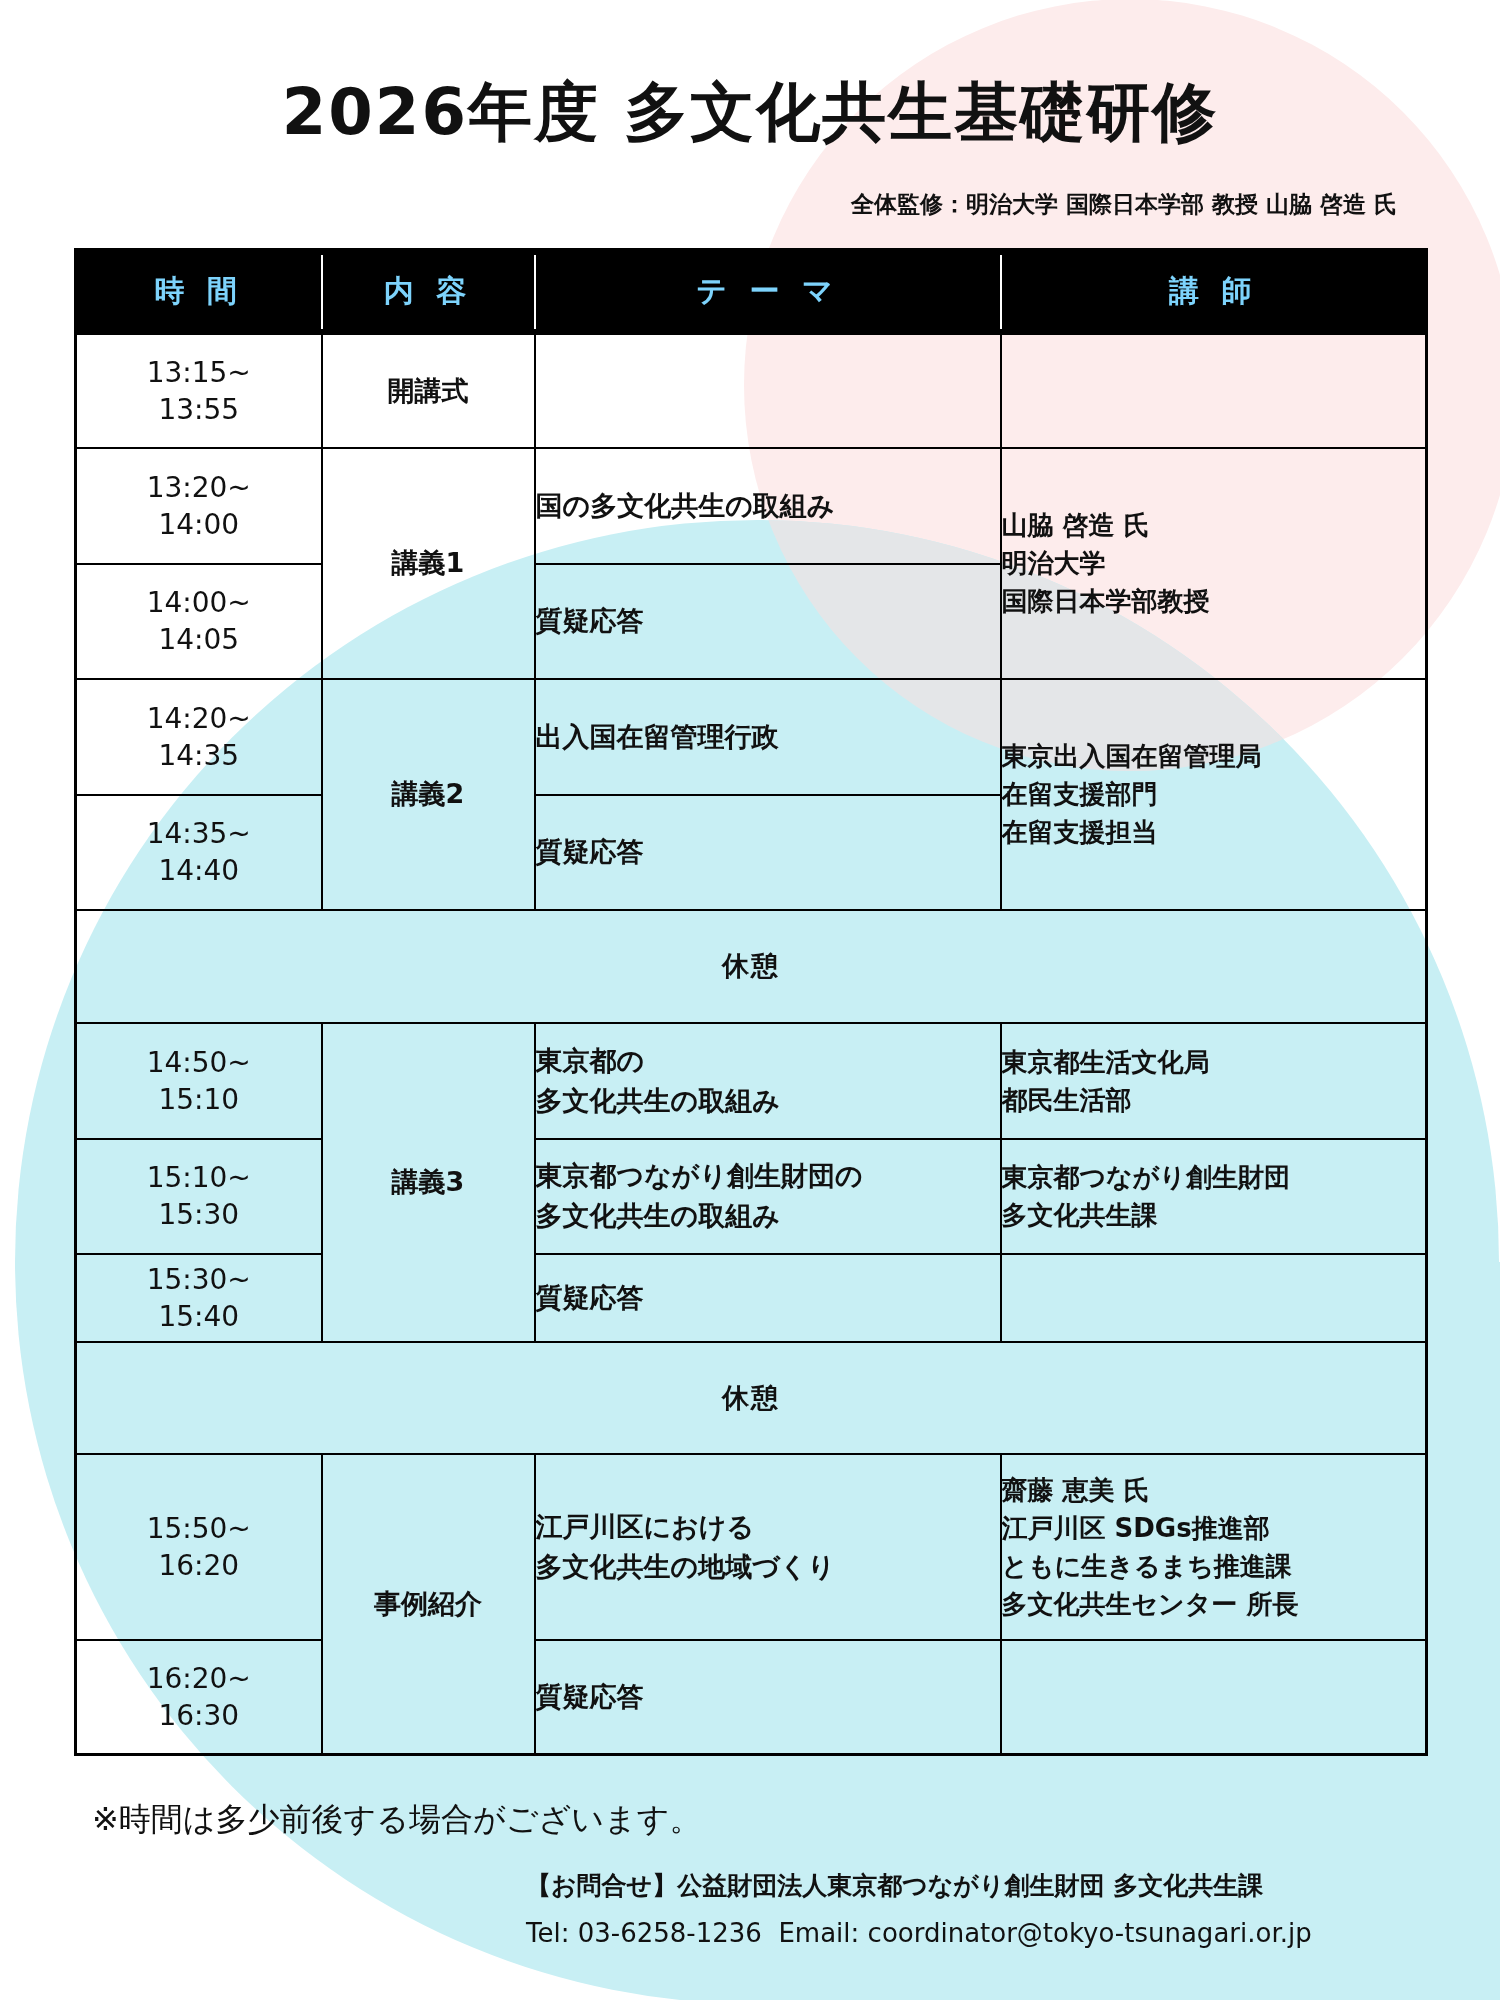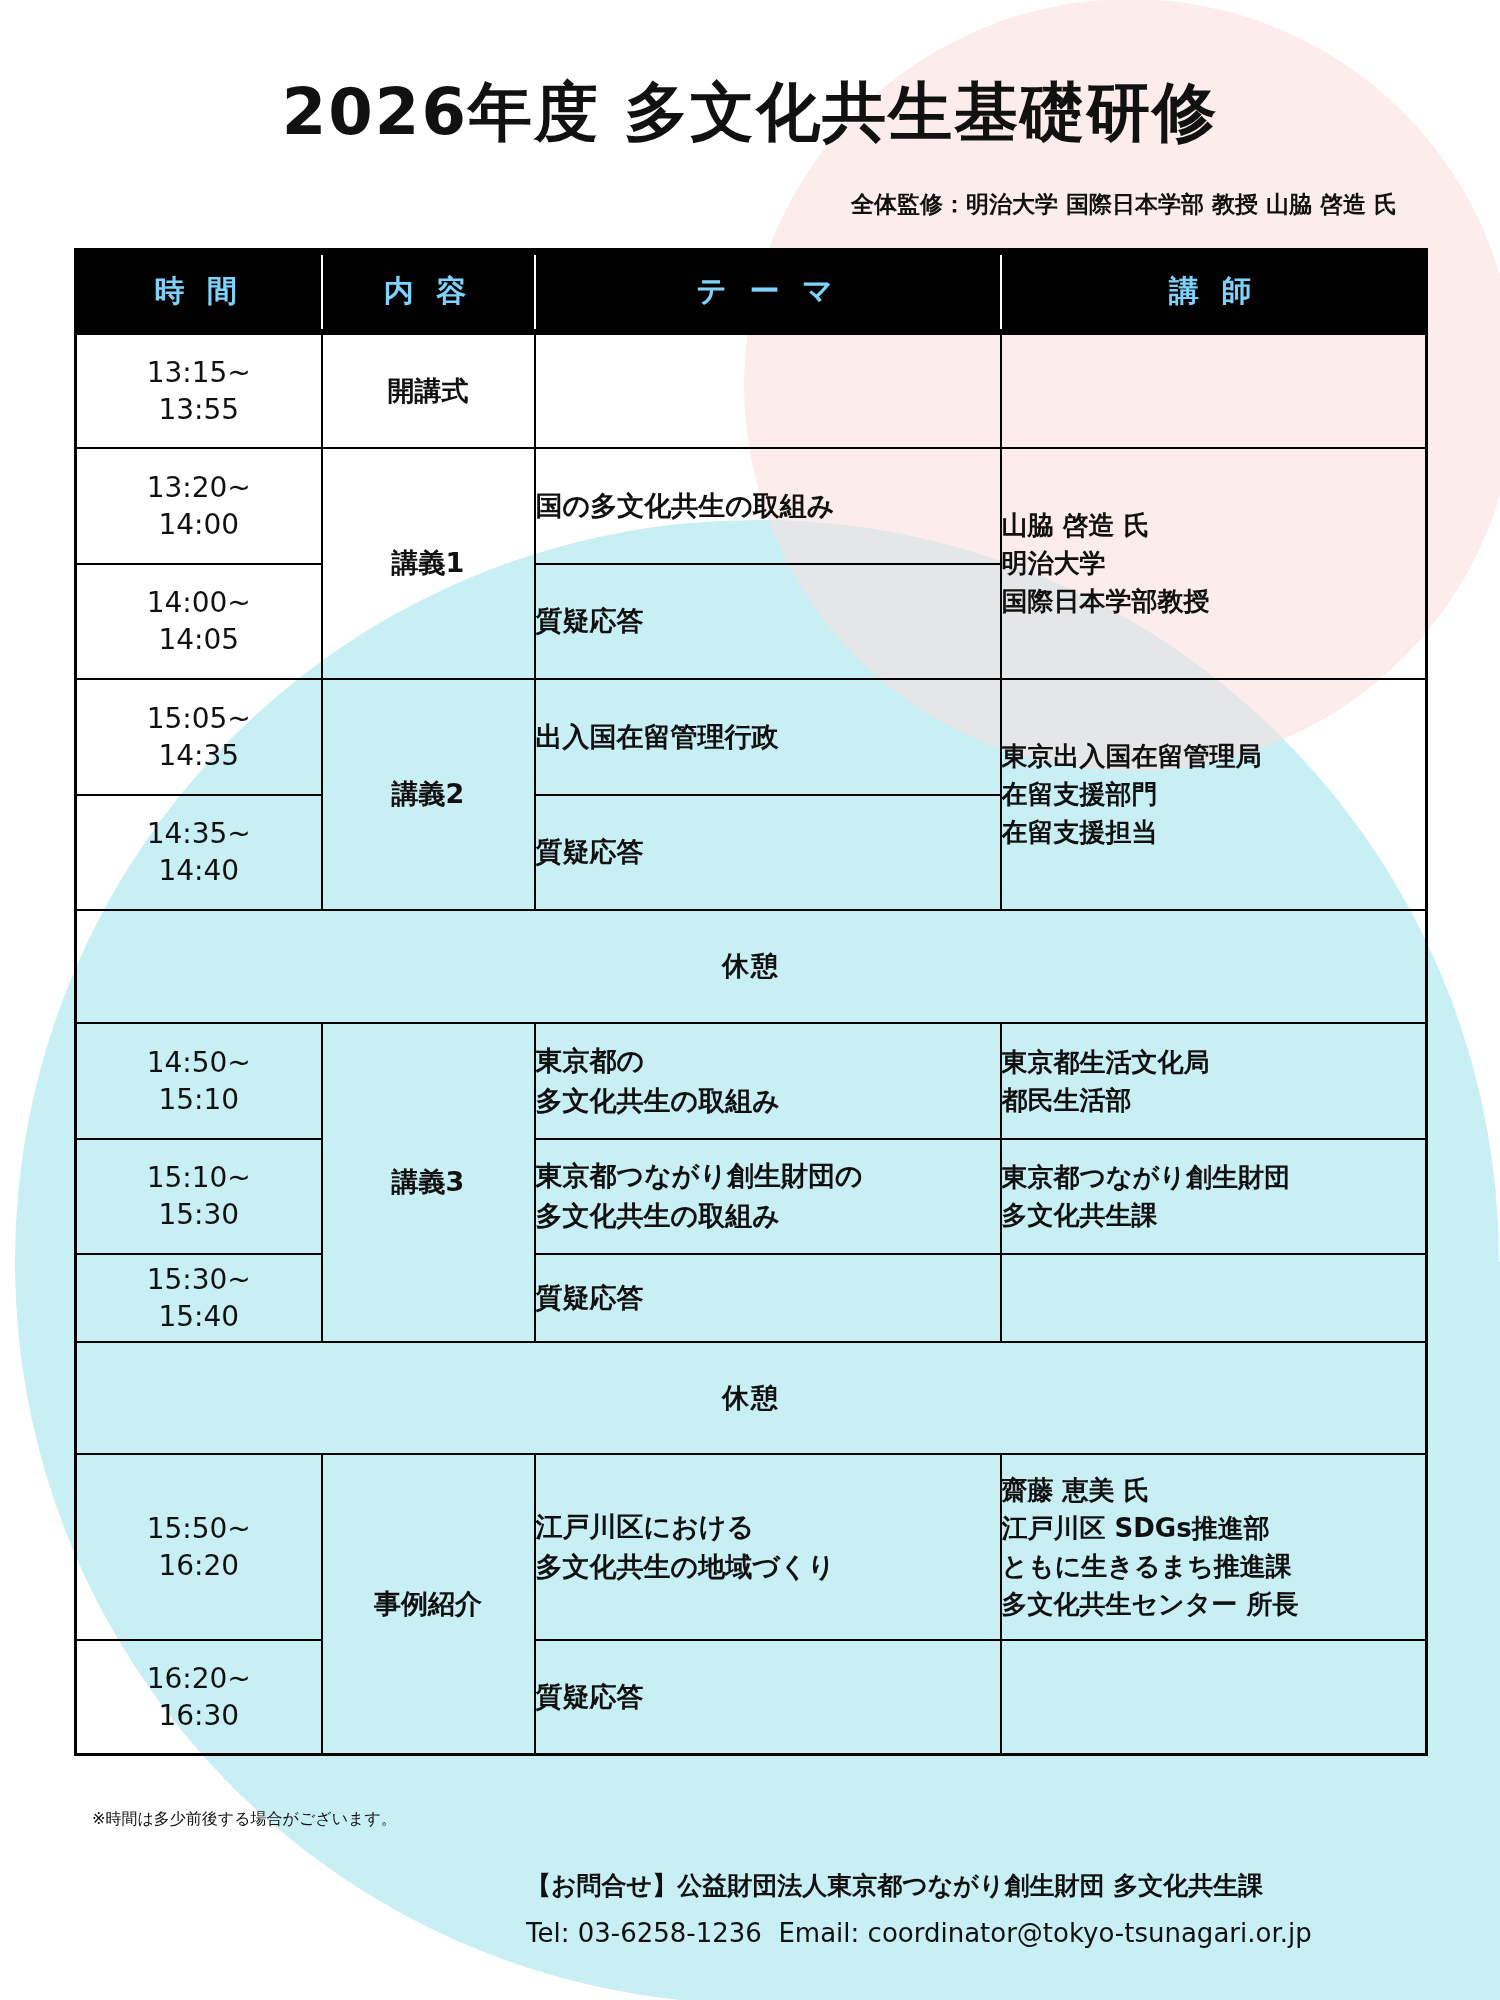--- a/index.html
+++ b/index.html
@@ -32,21 +32,21 @@
   }
   table.schedule th + th::before {
     content:""; position:absolute; left:-2px; top:4px; bottom:4px; width:2px; background:#fff;
   }
   td.time { text-align:center; font-size:28px; line-height:37px; }
   td.content { text-align:center; font-size:27px; line-height:36px; font-weight:bold; }
   td.theme { text-align:left; padding-left:38px; font-size:27px; line-height:40px; font-weight:bold; }
   td.lecturer { text-align:left; padding-left:36px; font-size:26px; line-height:38px; font-weight:bold; }
   td.break { text-align:center; font-size:27px; font-weight:bold; letter-spacing:2px; }
   .note {
-    position:absolute; left:92px; top:1802px; font-size:16px; line-height:34px; z-index:1; white-space:nowrap;
+    position:absolute; left:92px; top:1802px; font-size:32px; line-height:34px; z-index:1; white-space:nowrap;
   }
   .contact1 {
     position:absolute; left:526px; top:1868px; font-size:25px; line-height:36px; font-weight:bold; z-index:1; white-space:nowrap;
   }
   .contact2 {
     position:absolute; left:526px; top:1914px; font-size:26px; line-height:38px; z-index:1; white-space:pre;
   }
 </style>
 </head>
 <body>
@@ -98,21 +98,21 @@
 明治大学
 国際日本学部教授</td>
   </tr>
   <tr style="height:115px">
     <td class="time">14:00~
 14:05</td>
     <td class="theme">質疑応答</td>
   </tr>
 
   <tr style="height:116px">
-    <td class="time">15:05~
+    <td class="time">14:20~
 14:35</td>
     <td class="content" rowspan="2">講義2</td>
     <td class="theme">出入国在留管理行政</td>
     <td class="lecturer" rowspan="2">東京出入国在留管理局
 在留支援部門
 在留支援担当</td>
   </tr>
   <tr style="height:115px">
     <td class="time">14:35~
 14:40</td>

